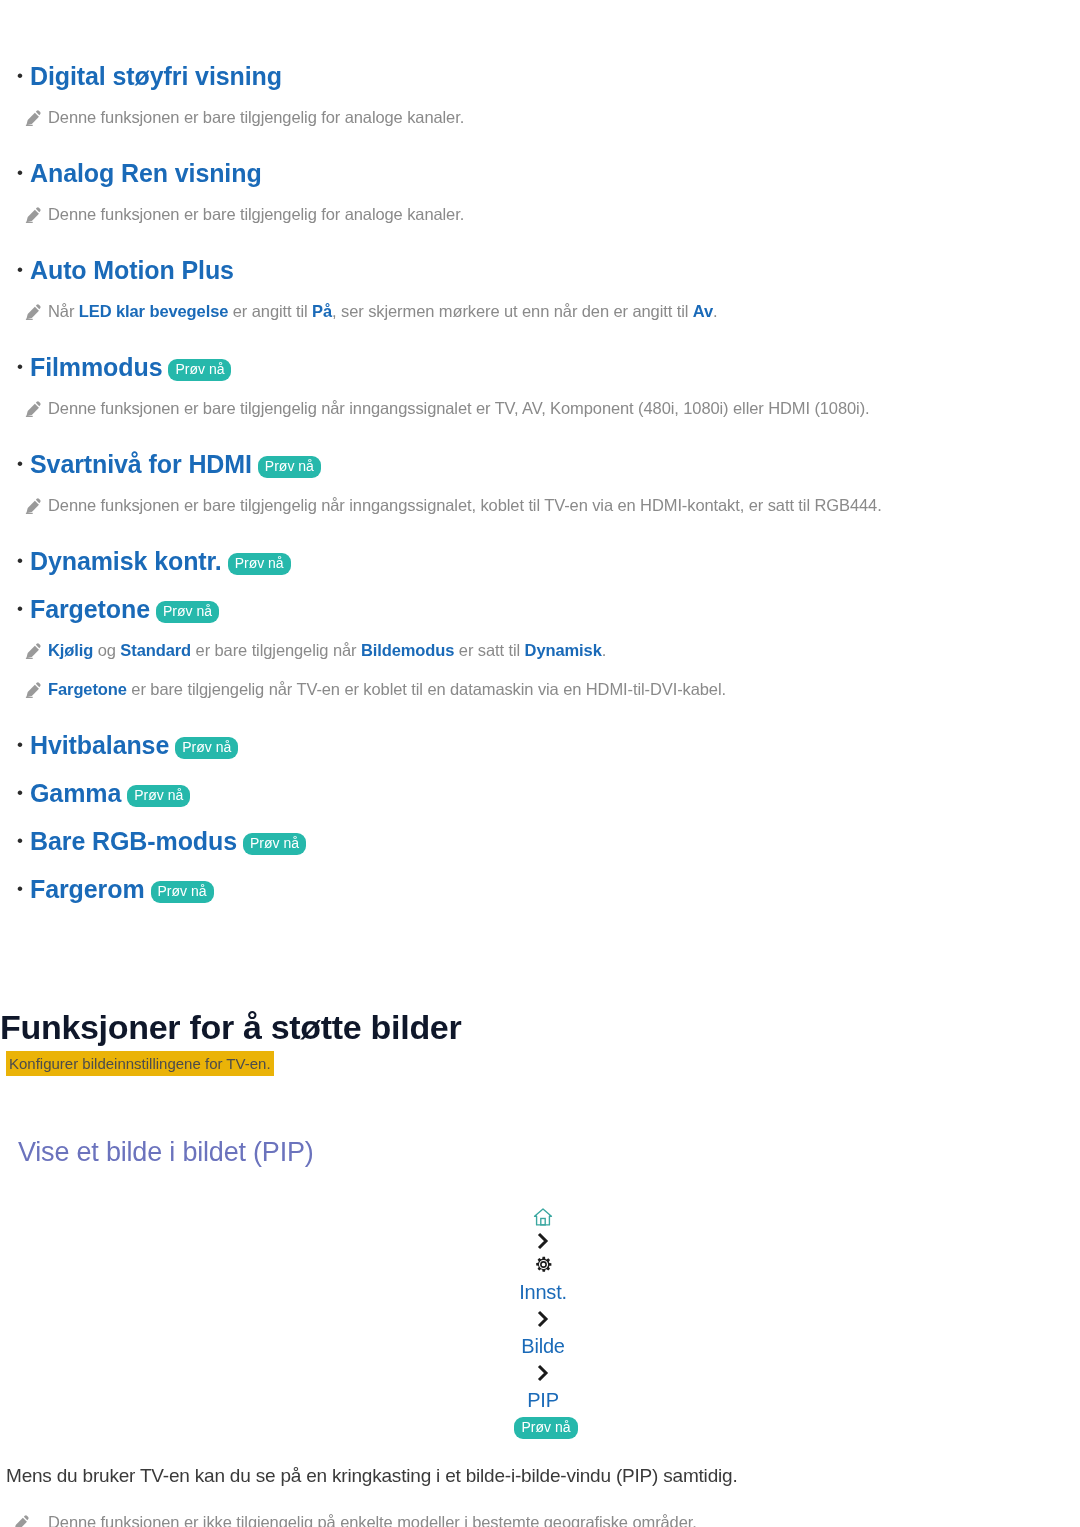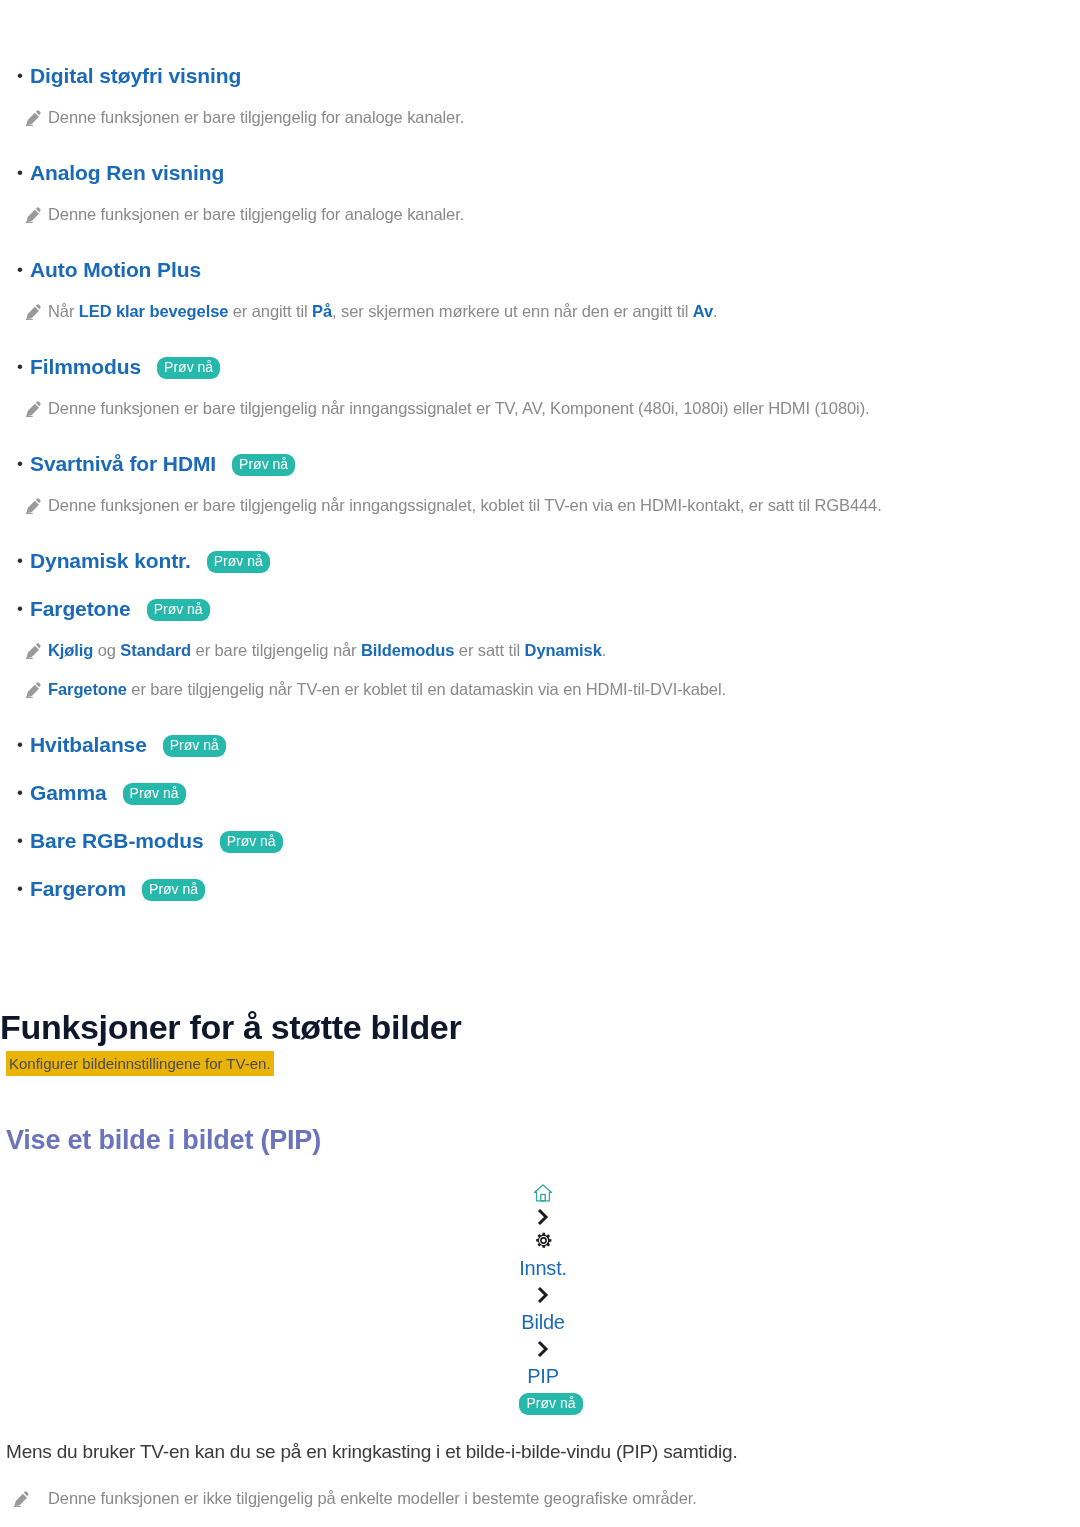--- a/index.html
+++ b/index.html
@@ -38,38 +38,38 @@
     color: #2b2b2b;
     font-size: 17px;
     line-height: 28px;
     padding-left: 10px;
     box-sizing: border-box;
   }
   .bullet-dot::before { content: "\2022"; }
 
   .bullet-label {
     color: #1a6ab8;
-    font-size: 21px;
+    font-size: 25px;
     font-weight: bold;
     line-height: 28px;
     letter-spacing: -0.1px;
     white-space: nowrap;
   }
 
   
   .badge {
     display: inline-block;
     background: #26b8ab;
     color: #ffffff;
     font-size: 14px;
     font-weight: normal;
     line-height: 17px;
     border-radius: 9px;
     padding: 2px 7px 3px 7px;
-    margin-left: 16px;
+    margin-left: 6px;
     vertical-align: 2px;
     white-space: nowrap;
   }
 
   
   .note-row {
     display: flex;
     align-items: flex-start;
   }
   .note-icon {
@@ -106,24 +106,24 @@
     background: #eab308;
     color: #4c4c4c;
     font-size: 15px;
     line-height: 23px;
     padding: 1px 3px 1px 3px;
     margin-left: 6px;
   }
   .h2 {
     color: #6b73bd;
     font-size: 27px;
-    font-weight: bold;
+    font-weight: normal;
     line-height: 36px;
     letter-spacing: -0.2px;
-    margin: 0;
+    margin: 12px;
     padding-left: 6px;
   }
 
   
   .breadcrumb {
     display: flex;
     align-items: center;
     padding-left: 6px;
     gap: 3px;
     flex-direction: column;

